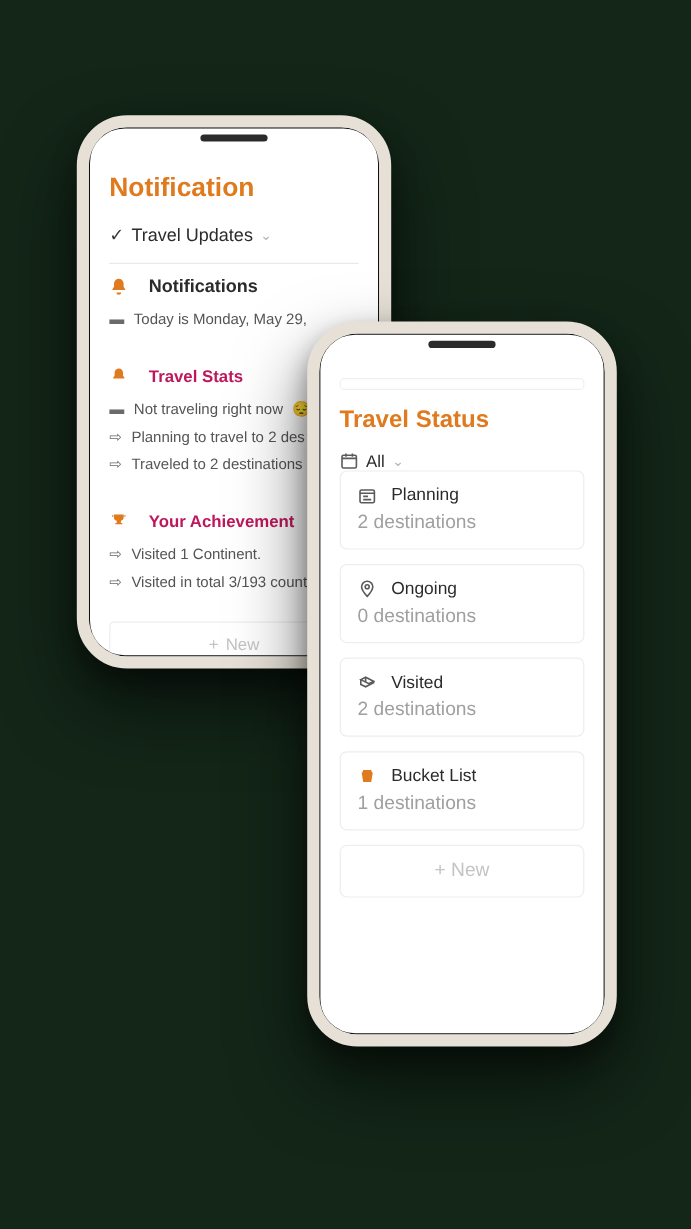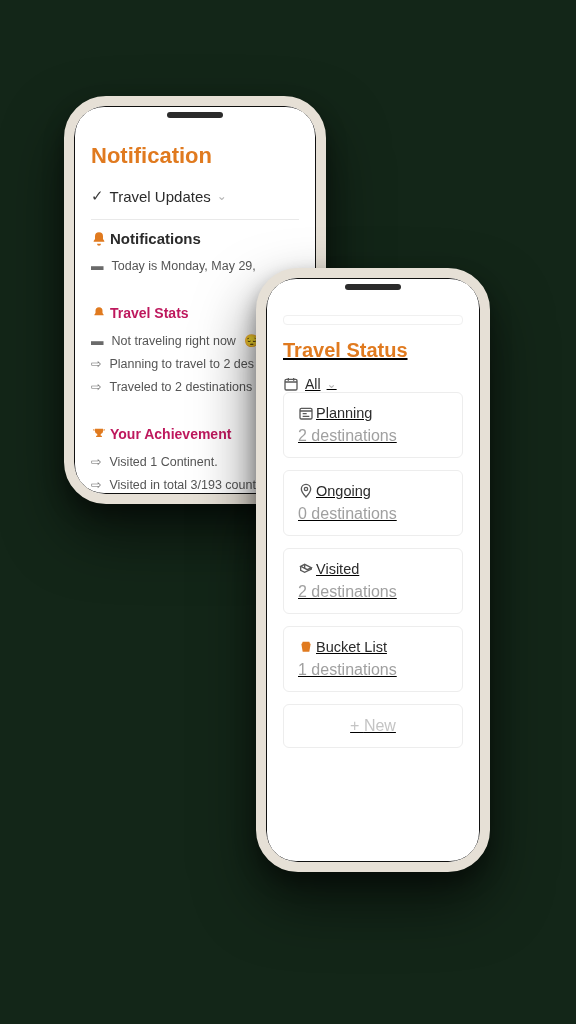--- a/index.html
+++ b/index.html
@@ -36,58 +36,58 @@
     border: 1px solid #111;
     border-radius: 30px;
     width: 100%;
     height: 100%;
     padding: 36px 16px 16px 16px;
     overflow: hidden;
     position: relative;
   }
 
   
-  .phone1 { left: 64px; top: 96px; width: 262px; height: 408px; z-index: 1; }
+  .phone1 { left: 64px; top: 96px; width: 262px; height: 461px; z-index: 1; }
   .title-orange { color: #e07a1f; font-size: 22px; font-weight: 600; margin-bottom: 18px; }
   .subtoggle {
     display: flex; align-items: center; gap: 6px;
     font-size: 15px; color: #2b2b2b; font-weight: 500; margin-bottom: 14px;
   }
   .check { color: #3a3a3a; }
   .chev { color: #b5b5b5; font-size: 12px; }
   .divider { border: none; border-top: 1px solid #e9e9e9; margin: 6px 0 10px 0; }
   .sec-head {
-    display: flex; align-items: center; gap: 3px;
+    display: flex; align-items: center; gap: 17px;
     font-size: 15px; font-weight: 600; color: #2b2b2b; margin: 8px 0 8px 0;
   }
   .sec-head.orange { color: #be185d; font-size: 14px; margin-top: 28px; }
   .icon { display: inline-flex; width: 16px; height: 16px; align-items: center; justify-content: center; color: #e07a1f; }
   .row {
     display: flex; align-items: center; gap: 8px;
     font-size: 12.5px; color: #555; padding: 4px 0; white-space: nowrap; overflow: hidden;
   }
   .row .b { color: #6a6a6a; }
   .new-btn {
     border: 1px solid #eee; border-radius: 4px;
     text-align: center; padding: 10px; color: #c4c4c4; font-size: 14px; margin-top: 22px;
   }
   .new-btn .plus { margin-right: 6px; }
 
   
-  .phone2 { left: 256px; top: 268px; width: 234px; height: 604px; z-index: 2; text-decoration: underline; }
+  .phone2 { left: 256px; top: 268px; width: 258px; height: 604px; z-index: 2; }
   .title2 { color: #e07a1f; font-size: 20px; font-weight: 600; margin: 6px 0 14px 0; }
   .filter {
     display: flex; align-items: center; gap: 6px;
     font-size: 14px; color: #2b2b2b; font-weight: 500; 
   }
   .card {
     border: 1px solid #ededed; border-radius: 6px;
     padding: 12px 14px; margin-bottom: 12px; background: #fff;
   }
-  .card-head { display: flex; align-items: center; gap: 2px; font-size: 14.5px; font-weight: 500; color: #2b2b2b; margin-bottom: 6px;}
+  .card-head { display: flex; align-items: center; gap: 12px; font-size: 14.5px; font-weight: 500; color: #2b2b2b; margin-bottom: 6px;}
   .card-sub { font-size: 16px; color: #a0a0a0; }
   .card-icon { width: 16px; height: 16px; display: inline-flex; color: #5a5a5a; }
   .top-hair { border: 1px solid #f0f0f0; border-radius: 4px; height: 10px; margin-bottom: 14px; }
   svg { display: block; }
 </style>
 </head>
 <body>
 
 <div class="phone phone1">
 

